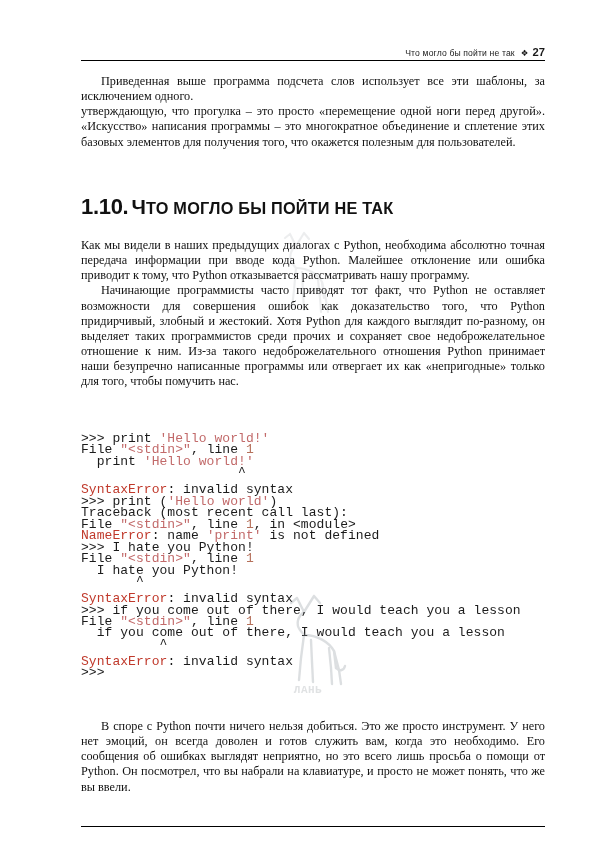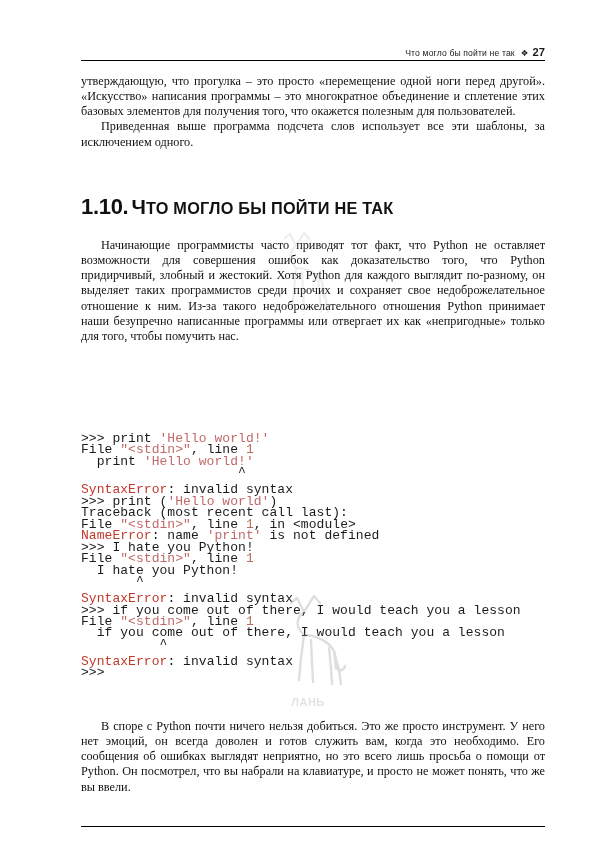--- a/index.html
+++ b/index.html
@@ -135,26 +135,25 @@
     opacity: 0.30;
     pointer-events: none;
   }
   .watermark svg { display: block; }
   .wm-text {
     position: absolute;
     left: 0;
     top: 92px;
     width: 96px;
     text-align: center;
-    font-family: Liberation Sans, sans-serif;
+    font-family: Liberation Mono, monospace;
     font-weight: bold;
     font-size: 11px;
     letter-spacing: 0.5px;
     color: #9aa0a6;
-    margin-top: 12px;
   }
   .watermark-2 {
     position: absolute;
     left: 243px;
     top: 228px;
     width: 86px;
     height: 96px;
     opacity: 0.16;
     pointer-events: none;
   }
@@ -174,29 +173,30 @@
       <g fill="none" stroke="#8f969d" stroke-width="2.2" stroke-linecap="round" stroke-linejoin="round">
         <path d="M40 18 L34 6 M40 18 L48 5 M34 6 L29 10 M48 5 L53 11"></path>
         <path d="M40 18 C34 22 33 30 36 35 L40 40"></path>
         <path d="M40 40 C52 40 62 46 66 54 L68 70"></path>
         <path d="M40 40 L38 62 L36 80 M46 44 L47 64 L48 82 M62 52 L64 70 L65 84 M66 54 L70 72 L72 84"></path>
       </g>
     </svg>
   </div>
 
   <div class="body-col" style="top:74px;">
+    <p class="para indent">Приведенная выше программа подсчета слов использует все эти шаблоны, за исключением одного.</p>
     <p class="para">утверждающую, что прогулка – это просто «перемещение одной ноги перед другой». «Искусство» написания программы – это многократное объединение и сплетение этих базовых элементов для получения того, что окажется полезным для пользователей.</p>
-    <p class="para indent">Приведенная выше программа подсчета слов использует все эти шаблоны, за исключением одного.</p>
   </div>
 
   <div class="sect-head">
     <span class="num">1.10.</span><span class="ttl"><span class="cap">Ч</span><span>ТО МОГЛО БЫ ПОЙТИ НЕ ТАК</span></span>
   </div>
 
   <div class="body-col" style="top:238px;">
+    <p class="para">Как мы видели в наших предыдущих диалогах с Python, необходима абсолютно точная передача информации при вводе кода Python. Малейшее отклонение или ошибка приводит к тому, что Python отказывается рассматривать нашу программу.</p>
     <p class="para indent">Начинающие программисты часто приводят тот факт, что Python не оставляет возможности для совершения ошибок как доказательство того, что Python придирчивый, злобный и жестокий. Хотя Python для каждого выглядит по-разному, он выделяет таких программистов среди прочих и сохраняет свое недоброжелательное отношение к ним. Из-за такого недоброжелательного отношения Python принимает наши безупречно написанные программы или отвергает их как «непригодные» только для того, чтобы помучить нас.</p>
   </div>
 
   <div class="code" id="code-block"><span class="ln">&gt;&gt;&gt; print <span class="str">'Hello world!'</span></span><span class="ln">File <span class="str">"&lt;stdin&gt;"</span>, line <span class="num">1</span></span><span class="ln">  print <span class="str">'Hello world!'</span></span><span class="ln">                    ^</span><span class="blank"></span><span class="ln"><span class="err">SyntaxError</span>: invalid syntax</span><span class="ln">&gt;&gt;&gt; print (<span class="str">'Hello world'</span>)</span><span class="ln">Traceback (most recent call last):</span><span class="ln">File <span class="str">"&lt;stdin&gt;"</span>, line <span class="num">1</span>, in &lt;module&gt;</span><span class="ln"><span class="err">NameError</span>: name <span class="str">'print'</span> is not defined</span><span class="ln">&gt;&gt;&gt; I hate you Python!</span><span class="ln">File <span class="str">"&lt;stdin&gt;"</span>, line <span class="num">1</span></span><span class="ln">  I hate you Python!</span><span class="ln">       ^</span><span class="blank"></span><span class="ln"><span class="err">SyntaxError</span>: invalid syntax</span><span class="ln">&gt;&gt;&gt; if you come out of there, I would teach you a lesson</span><span class="ln">File <span class="str">"&lt;stdin&gt;"</span>, line <span class="num">1</span></span><span class="ln">  if you come out of there, I would teach you a lesson</span><span class="ln">          ^</span><span class="blank"></span><span class="ln"><span class="err">SyntaxError</span>: invalid syntax</span><span class="ln">&gt;&gt;&gt;</span></div>
 
   <div class="watermark">
     <svg width="96" height="110" viewBox="0 0 96 110" xmlns="http://www.w3.org/2000/svg">
       <g fill="none" stroke="#8f969d" stroke-width="2.4" stroke-linecap="round" stroke-linejoin="round">
         <path d="M44 20 L37 6 M44 20 L54 4 M37 6 L31 11 M54 4 L60 11"></path>
         <path d="M44 20 C37 25 36 33 40 38 L44 43"></path>

